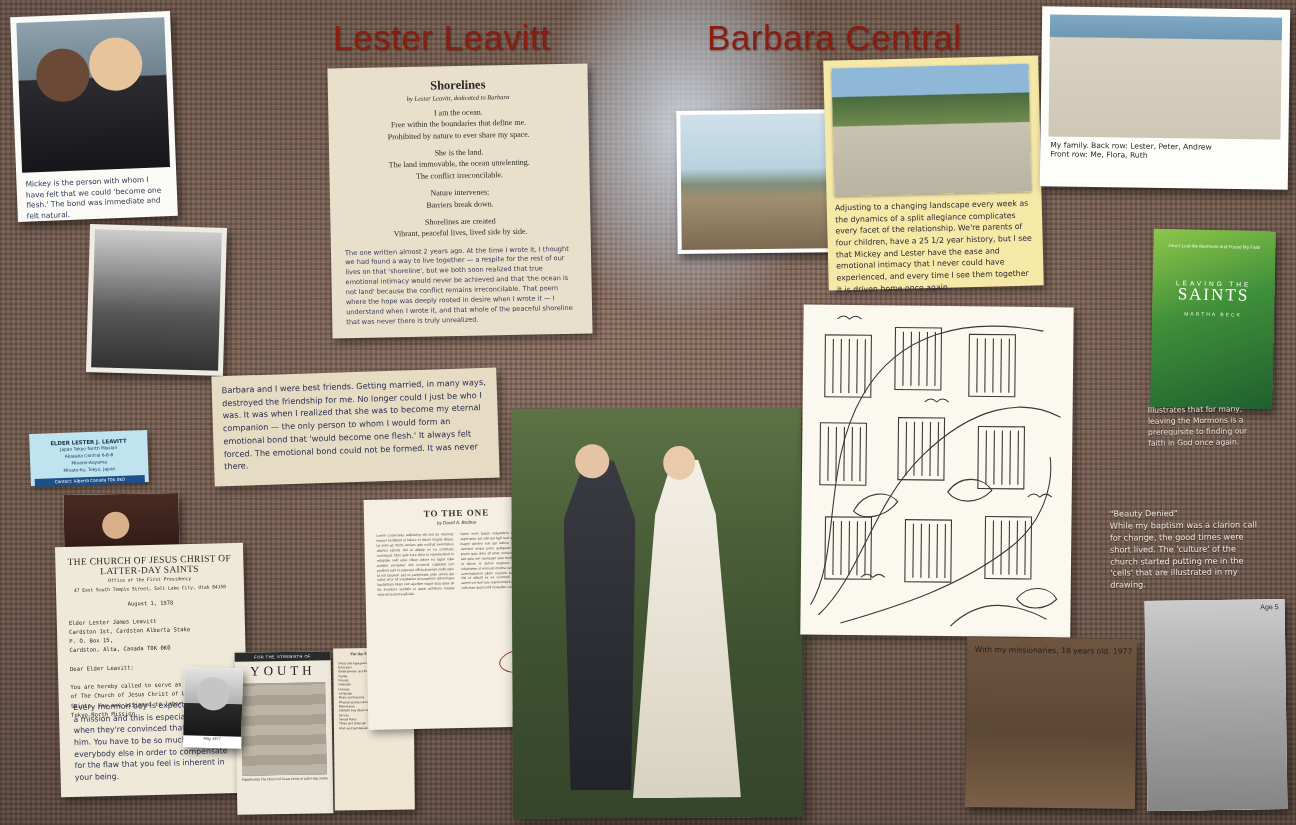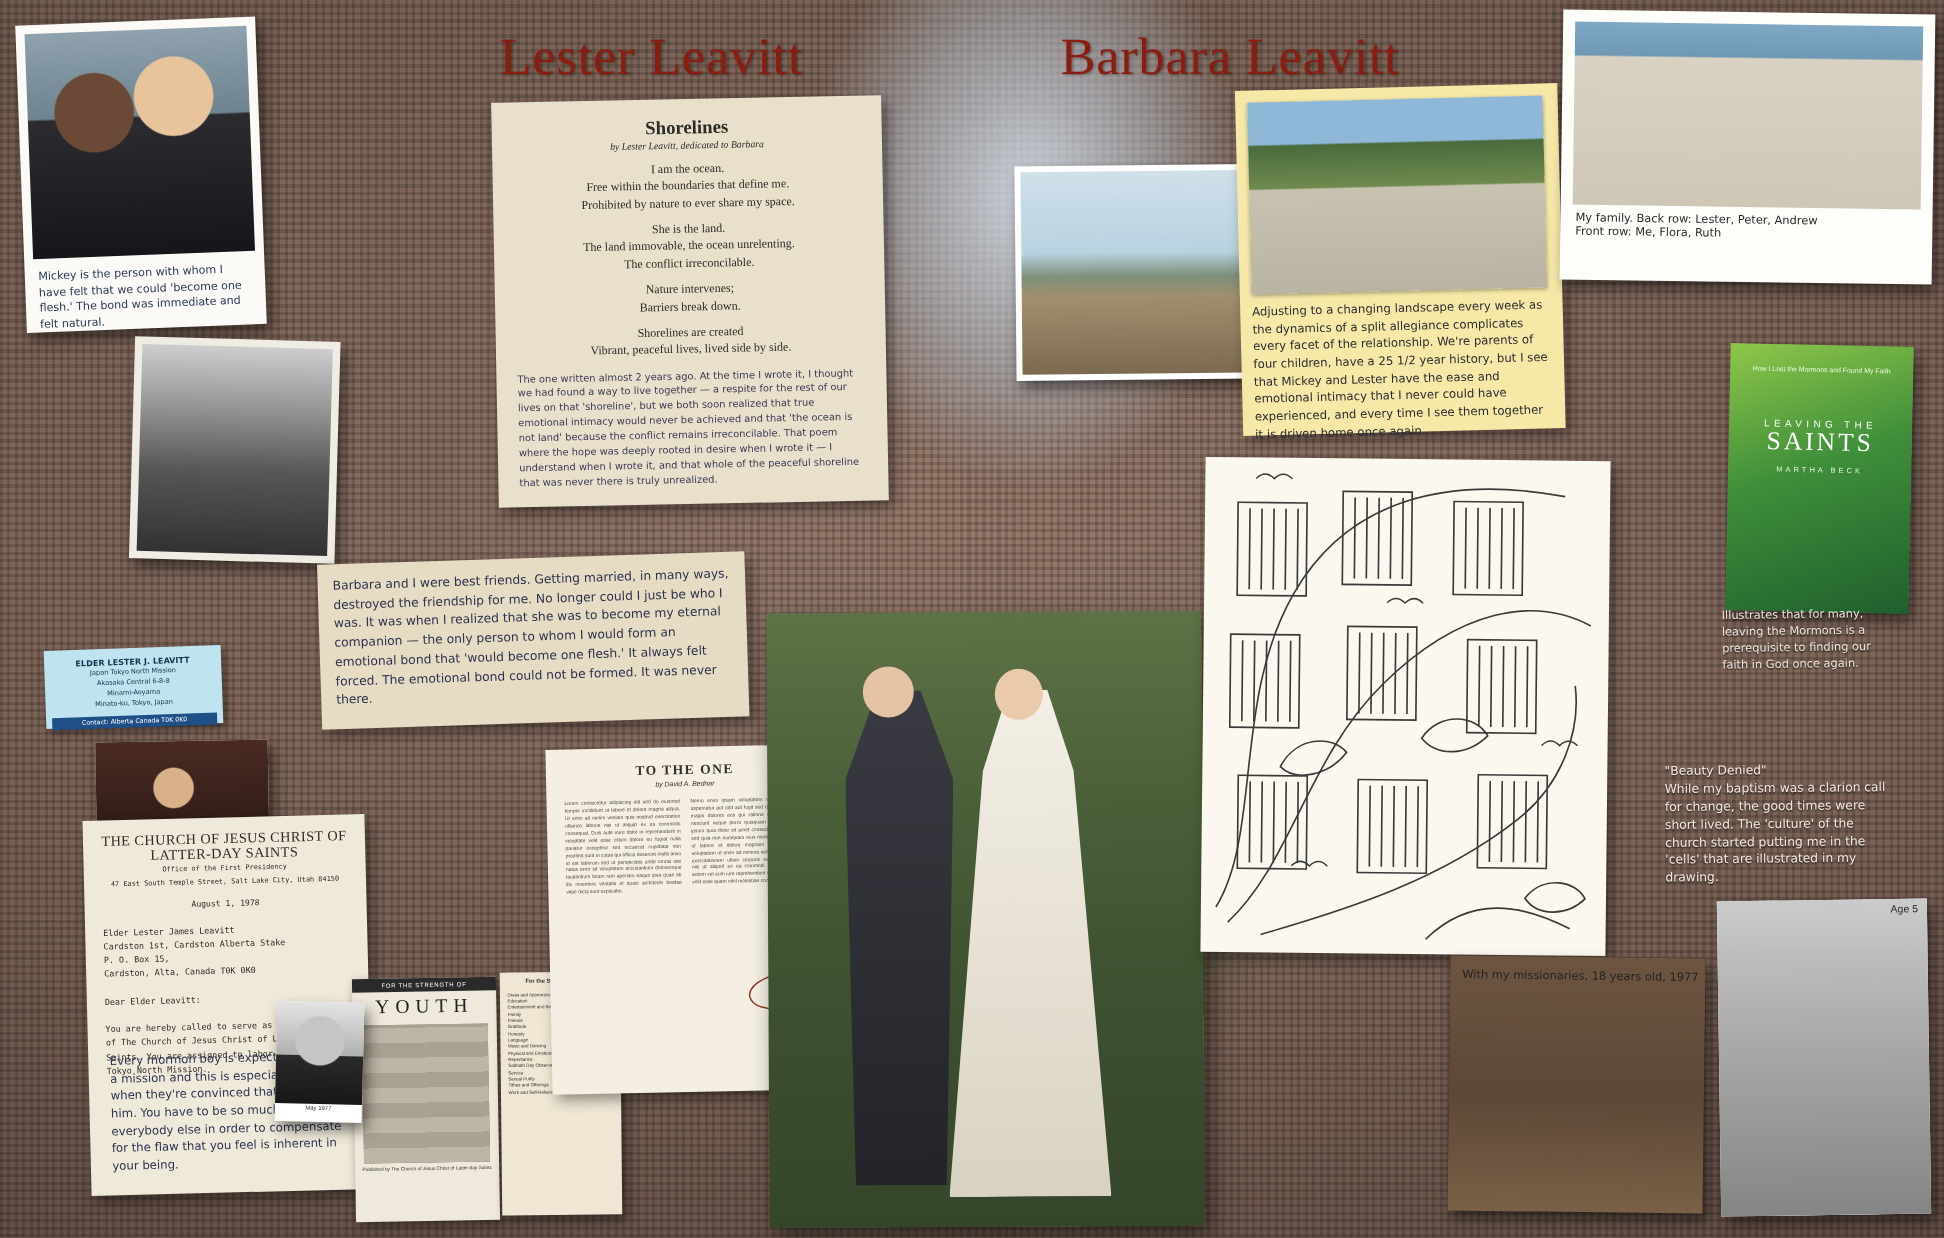--- a/index.html
+++ b/index.html
@@ -41,21 +41,21 @@
   }
   .polaroid{padding:8px 8px 0 8px;background:#fdfdfa;}
   .polaroid .cap{font-size:8px;line-height:1.25;padding:4px 2px 3px;color:#2b2b2b;
     font-family:"DejaVu Sans", sans-serif;}
 
   
   .img{display:block;position:relative;overflow:hidden;}
 
   
   .title{
-    font-family:Liberation Serif, serif;
+    font-family:Liberation Sans, sans-serif;
     color:#8b1d10;
     font-size:35px;
     letter-spacing:.5px;
     text-shadow:1px 1px 2px rgba(0,0,0,.35);
     white-space:nowrap;
   }
 
   
   .hand{
     font-family:"DejaVu Sans", sans-serif;
@@ -144,21 +144,21 @@
   .yellownote .t{font-family:"DejaVu Sans",sans-serif;font-size:7.8px;line-height:1.5;color:#2a2a30;padding:6px 8px;}
 </style>
 </head>
 <body>
 
 <div id="board">
   <div class="sky-wash"></div>
   <div class="green-wash"></div>
 
   <div class="item title" style="left:333px;top:18px;">Lester Leavitt</div>
-  <div class="item title" style="left:707px;top:18px;">Barbara Leavitt</div>
+  <div class="item title" style="left:707px;top:18px;">Barbara Central</div>
 
   <div class="item photo" style="left:14px;top:14px;width:160px;height:205px;transform:rotate(-2.2deg);padding:6px 6px 0 6px;box-sizing:border-box;background:#fbfaf6;">
     <div class="img" style="width:148px;height:150px;
         background:
           radial-gradient(circle at 30% 36%, #6a4a36 0 26px, rgba(0,0,0,0) 27px),
           radial-gradient(circle at 66% 30%, #e8c49c 0 26px, rgba(0,0,0,0) 27px),
           linear-gradient(180deg,#8fa2ad 0%,#6e838f 38%,#2b2b30 39%,#16161a 100%);"></div>
     <div class="hand" style="font-size:7.4px;padding:7px 3px 0;color:#2b3a57;">Mickey is the person with whom I have felt that we could 'become one flesh.' The bond was immediate and felt natural.</div>
   </div>
 

